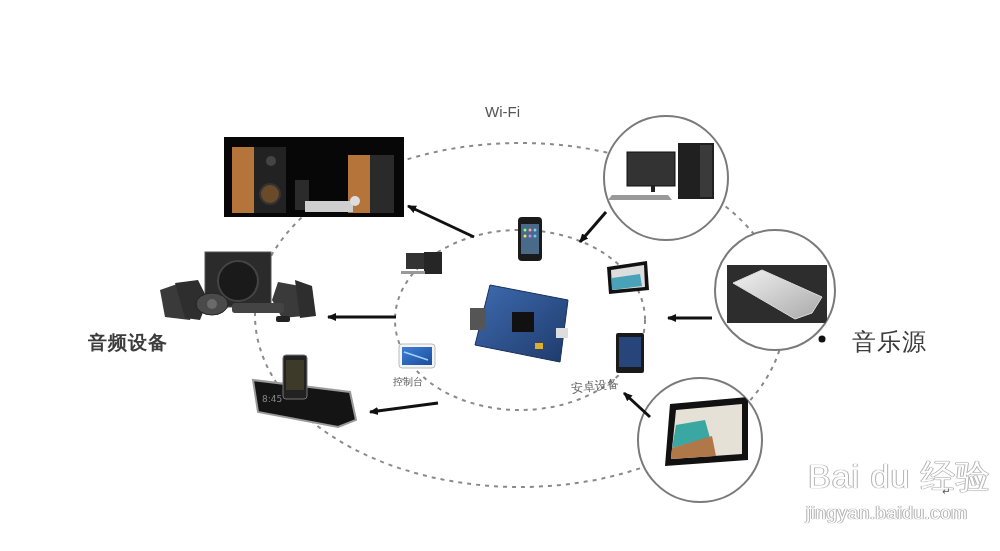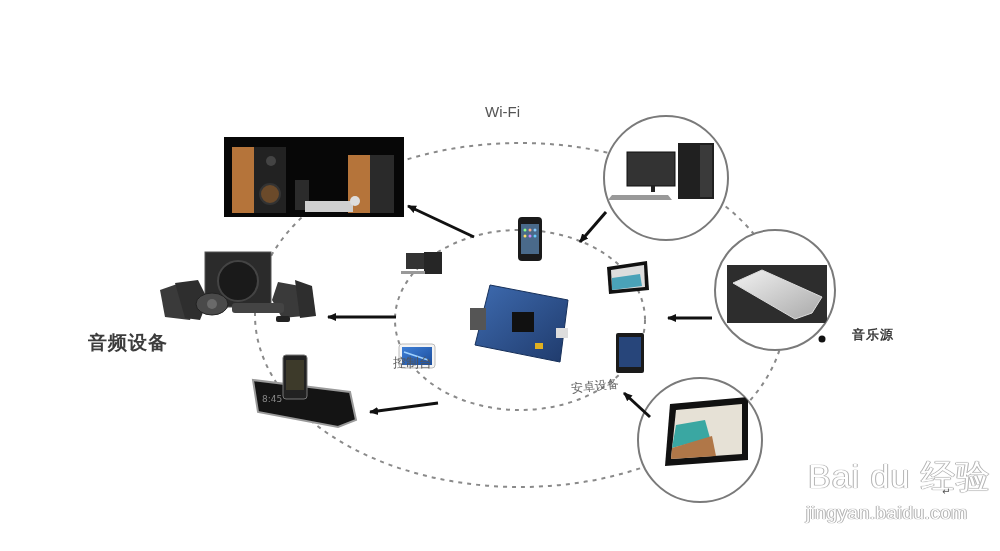--- a/index.html
+++ b/index.html
@@ -2,22 +2,22 @@
 <html><head>
 <meta charset="utf-8">
 <style>
   html, body { margin: 0; padding: 0; background: #ffffff; }
   body { width: 1000px; height: 551px; position: relative; overflow: hidden;
          font-family: "DejaVu Sans", sans-serif; }
   #canvas { position: absolute; left: 0; top: 0; width: 1000px; height: 551px; }
   .label { position: absolute; color: #3a3a3a; white-space: nowrap; }
   .lbl-wifi { left: 485px; top: 103px; font-size: 15px; color: #555; font-family: "Liberation Sans", sans-serif; }
   .lbl-audio { left: 88px; top: 330px; font-size: 19px; font-weight: bold; color: #3c3c3c; letter-spacing: 1px; }
-  .lbl-source { left: 852px; top: 326px; font-size: 13px; font-weight: bold; color: #3c3c3c; letter-spacing: 1px; }
-  .lbl-console { left: 393px; top: 354px; font-size: 13px; color: #555; }
+  .lbl-source { left: 852px; top: 326px; font-size: 24px; font-weight: normal; color: #3c3c3c; letter-spacing: 1px; }
+  .lbl-console { left: 393px; top: 375px; font-size: 10px; color: #555; }
   .lbl-android { left: 571px; top: 378px; font-size: 12px; color: #666; transform: rotate(-6deg); }
   .wm { position: absolute; color: #ffffff; font-family: "Liberation Sans", sans-serif;
         text-shadow: 0 0 1px #9a9a9a, 0 0 1px #9a9a9a, 1px 0 0 #bdbdbd, -1px 0 0 #bdbdbd; margin-left: 40px; }
   .wm-main { left: 768px; top: 454px; font-size: 34px; letter-spacing: 1px; }
   .wm-url { left: 766px; top: 502px; font-size: 19px; letter-spacing: 0.5px; text-align: right; }
   .wm-mark { position: absolute; left: 942px; top: 486px; font-size: 10px; color: #555; }
 </style>
 </head>
 <body>
 

